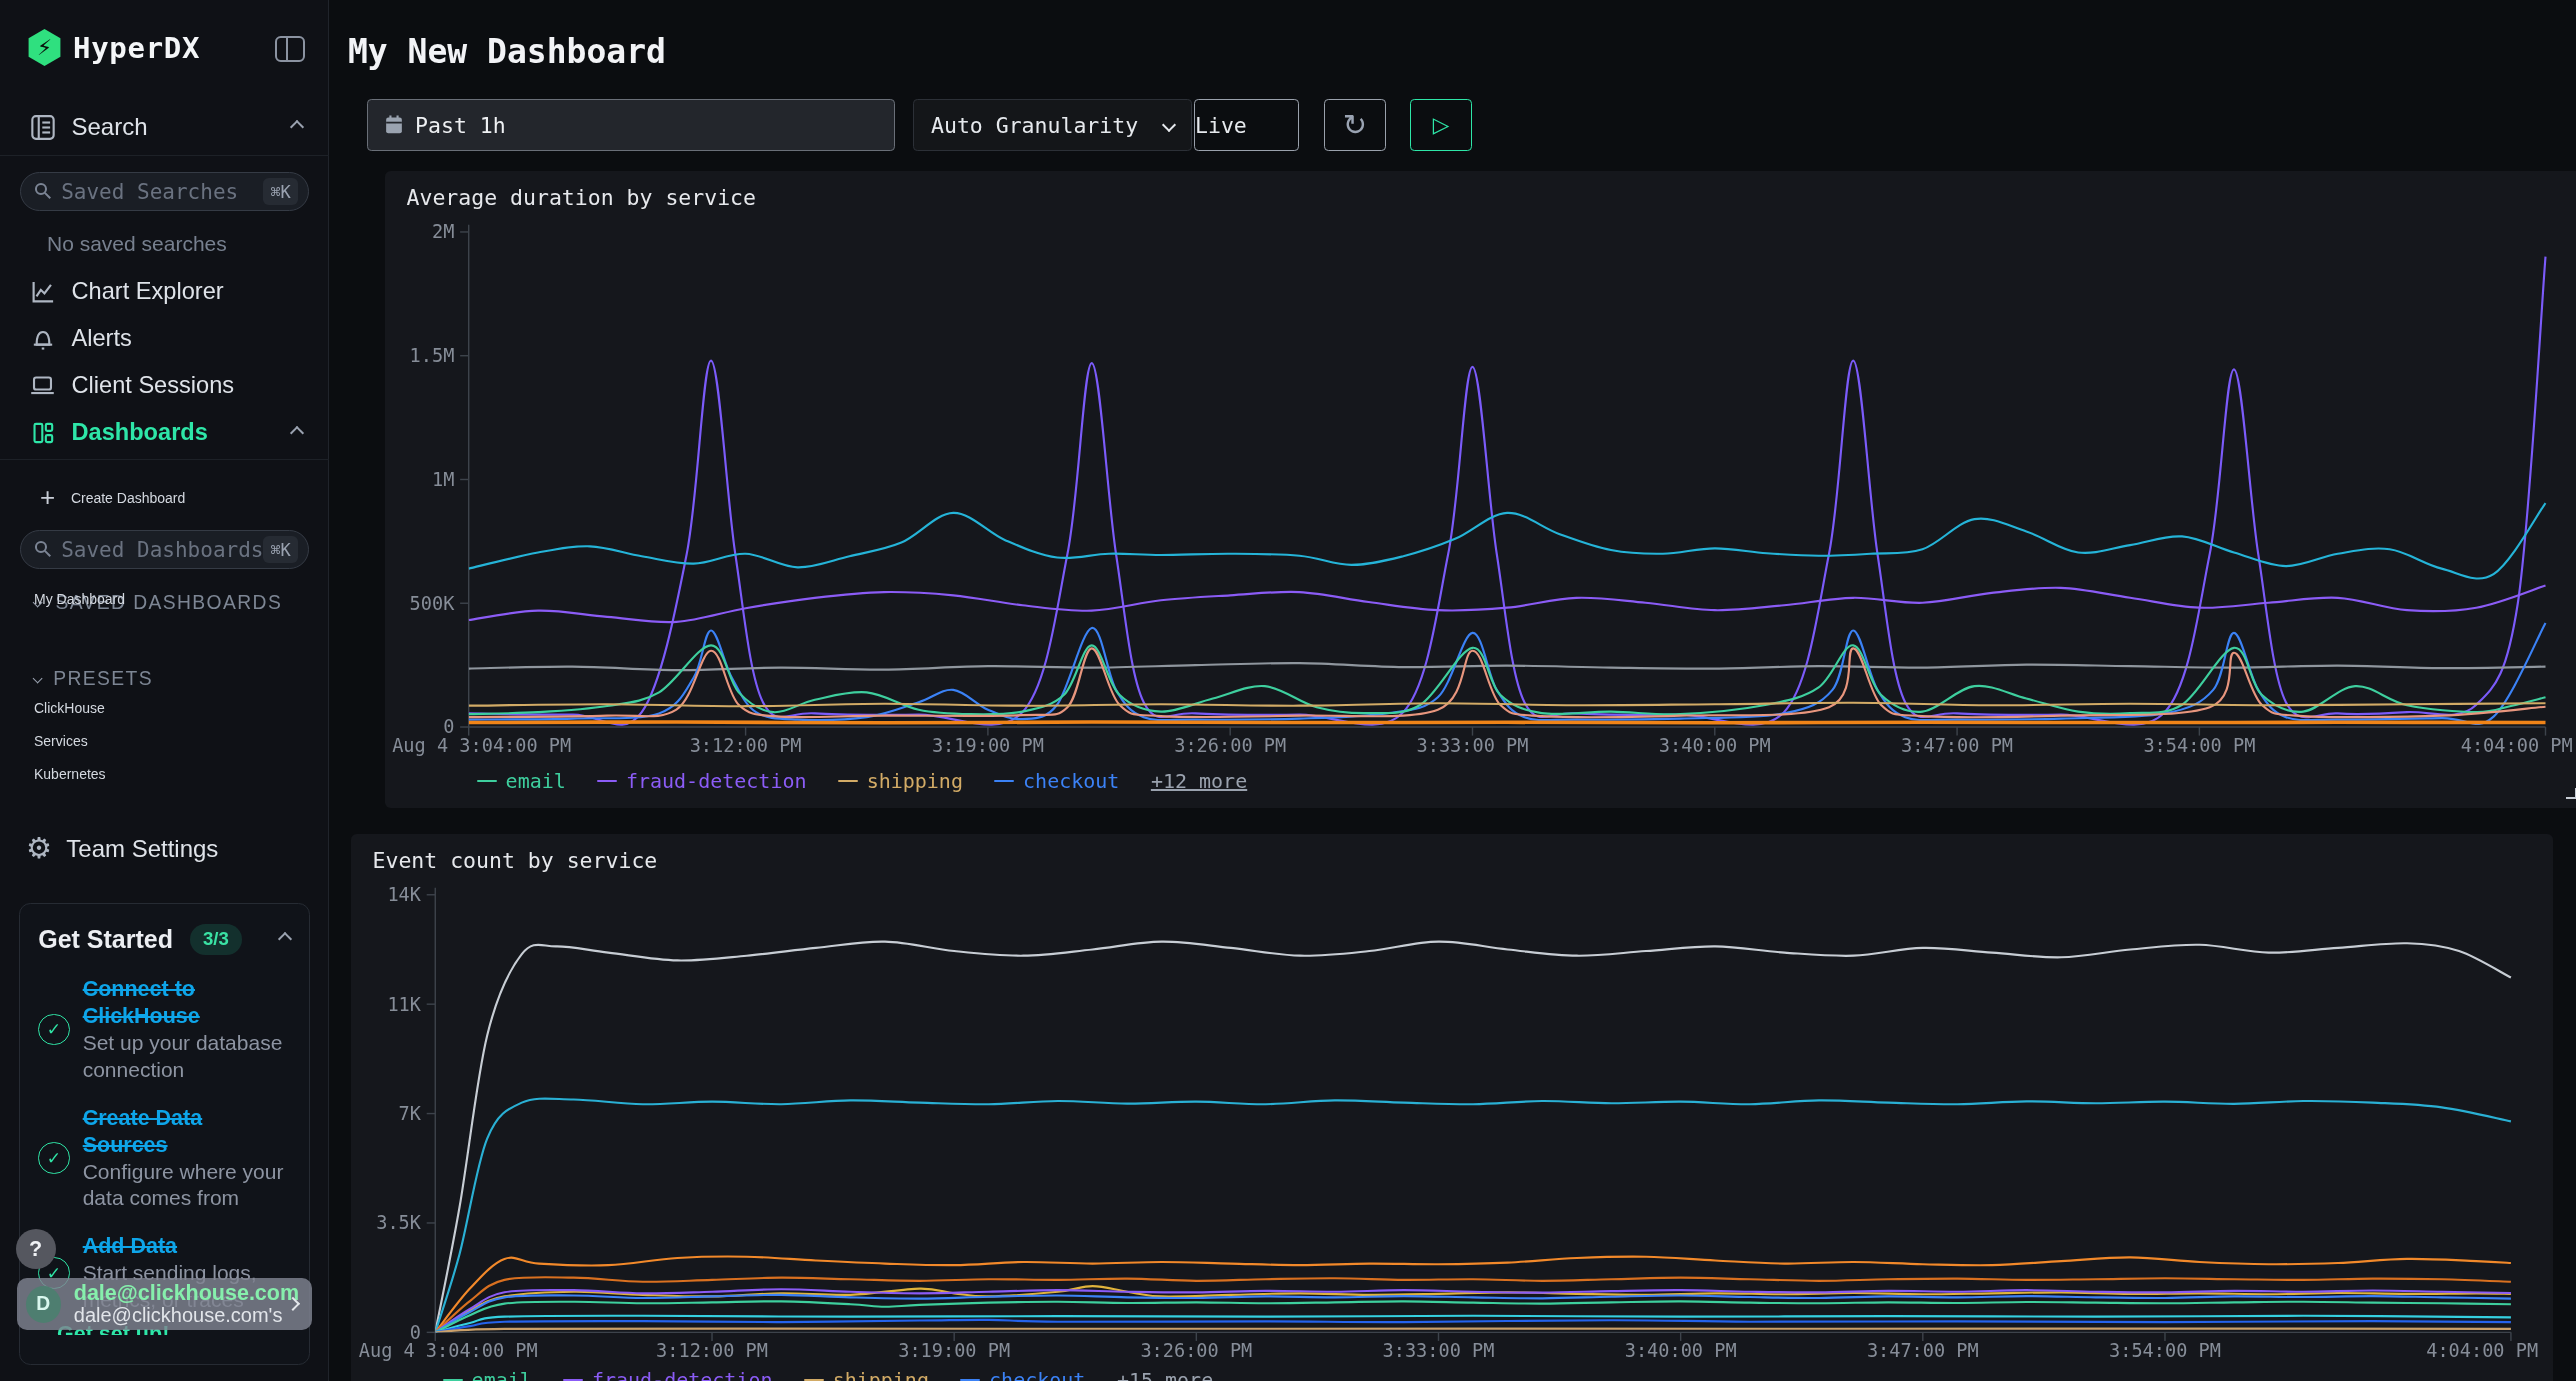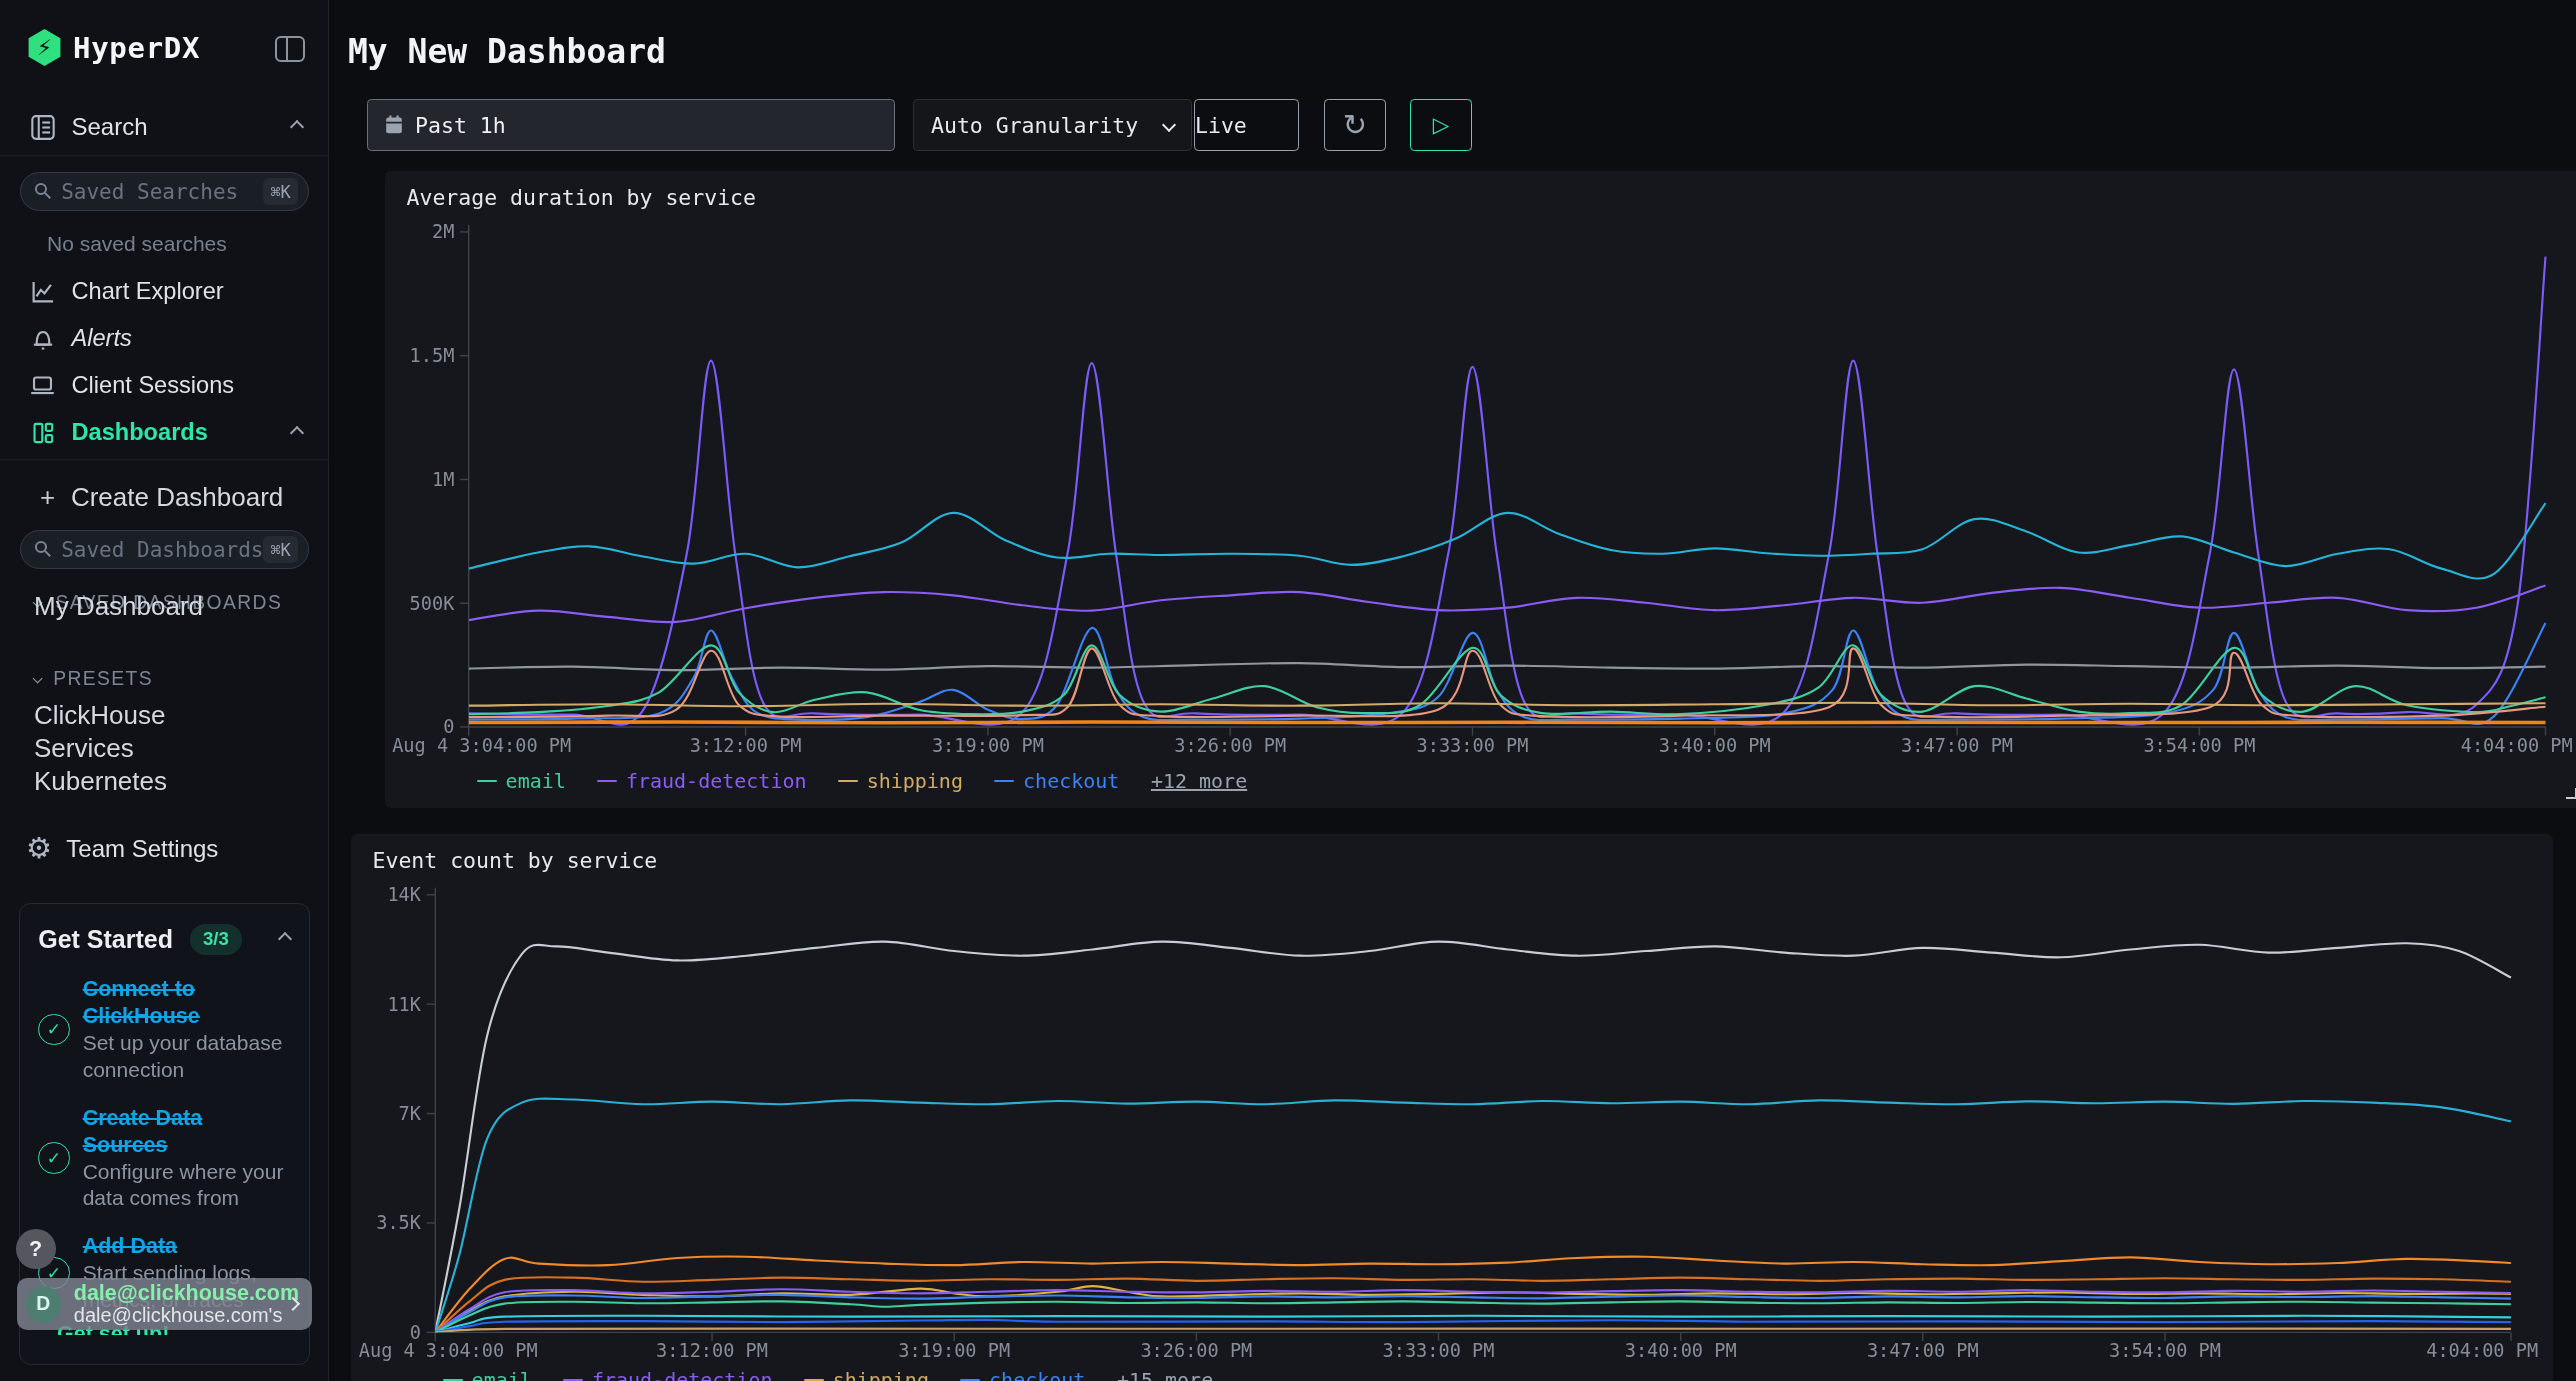--- a/index.html
+++ b/index.html
@@ -12,21 +12,21 @@
   #sidebar { position:absolute; left:0; top:0; width:329px; height:1381px;
     background:#0f1116; border-right:0.7px solid #20242b; }
   .divider { position:absolute; left:0; width:329px; height:0.7px; background:#1d2127; }
   .logo-hex { width:37px; height:37px; background:#2fe07f; color:#0a0f0c;
     clip-path:polygon(50% 0,93% 25%,93% 75%,50% 100%,7% 75%,7% 25%);
     display:flex; align-items:center; justify-content:center; font-size:21.5px; }
   .logo-text { font-size:29px; font-weight:bold; color:#f4f6f8; letter-spacing:0.7px; }
   .collapse-btn { width:30px; height:26px; border:2.1px solid #8b93a1; border-radius:5.7px; position:relative; }
   .collapse-btn::after { content:""; position:absolute; left:8.6px; top:0; bottom:0; width:2.1px; background:#8b93a1; }
   .side-label { font-size:23.6px; color:#dfe3e9; }
-  .side-sub { font-size:26px; color:#d4d9e0; }
+  .side-sub { font-size:14px; color:#d4d9e0; }
   .chv { display:inline-block; width:10px; height:10px; border-right:2.1px solid #9aa2b0; border-bottom:2.1px solid #9aa2b0; }
   .chv.up { transform:rotate(225deg); }
   .chv.down { transform:rotate(45deg); }
   .chv.right { transform:rotate(-45deg); }
   .chv.sm { width:7.2px; height:7.2px; border-width:1.8px; }
   .pill { position:absolute; left:20px; width:289px; height:39px; background:#1a1e25;
     border:1.1px solid #353b45; border-radius:20px; display:flex; align-items:center; padding:0 10px 0 13px; }
   .pill input { flex:1; background:transparent; border:none; outline:none; color:#aab1bd;
     font-family:"DejaVu Sans Mono",monospace; font-size:21px; margin-left:8.6px; min-width:0; }
   .pill input::placeholder { color:#6a7280; }
@@ -142,21 +142,21 @@
     <span class="side-label" style="margin-left:13px;">Chart Explorer</span>
   </div>
   <div class="abs" style="left:27px;top:325px;width:275px;display:flex;align-items:center;">
     <span class="nav-ico">
       <svg width="24" height="26" viewBox="0 0 34 36">
           <path d="M8 26 C8 14 10 8 17 8 C24 8 26 14 26 26 Z" fill="none" stroke="#aeb6c2" stroke-width="3"></path>
           <line x1="4" y1="26" x2="30" y2="26" stroke="#aeb6c2" stroke-width="3"></line>
           <line x1="17" y1="30" x2="17" y2="33" stroke="#aeb6c2" stroke-width="3.6"></line>
         </svg>
     </span>
-    <span class="side-label" style="margin-left:13px;font-style:italic;">Alerts</span>
+    <span class="side-label" style="margin-left:13px;">Alerts</span>
   </div>
   <div class="abs" style="left:27px;top:372px;width:275px;display:flex;align-items:center;">
     <span class="nav-ico">
       <svg width="27" height="24" viewBox="0 0 38 34">
           <rect x="7" y="5" width="24" height="17" rx="3" fill="none" stroke="#aeb6c2" stroke-width="3"></rect>
           <line x1="3" y1="27" x2="35" y2="27" stroke="#aeb6c2" stroke-width="3"></line>
         </svg>
     </span>
     <span class="side-label" style="margin-left:13px;">Client Sessions</span>
   </div>

